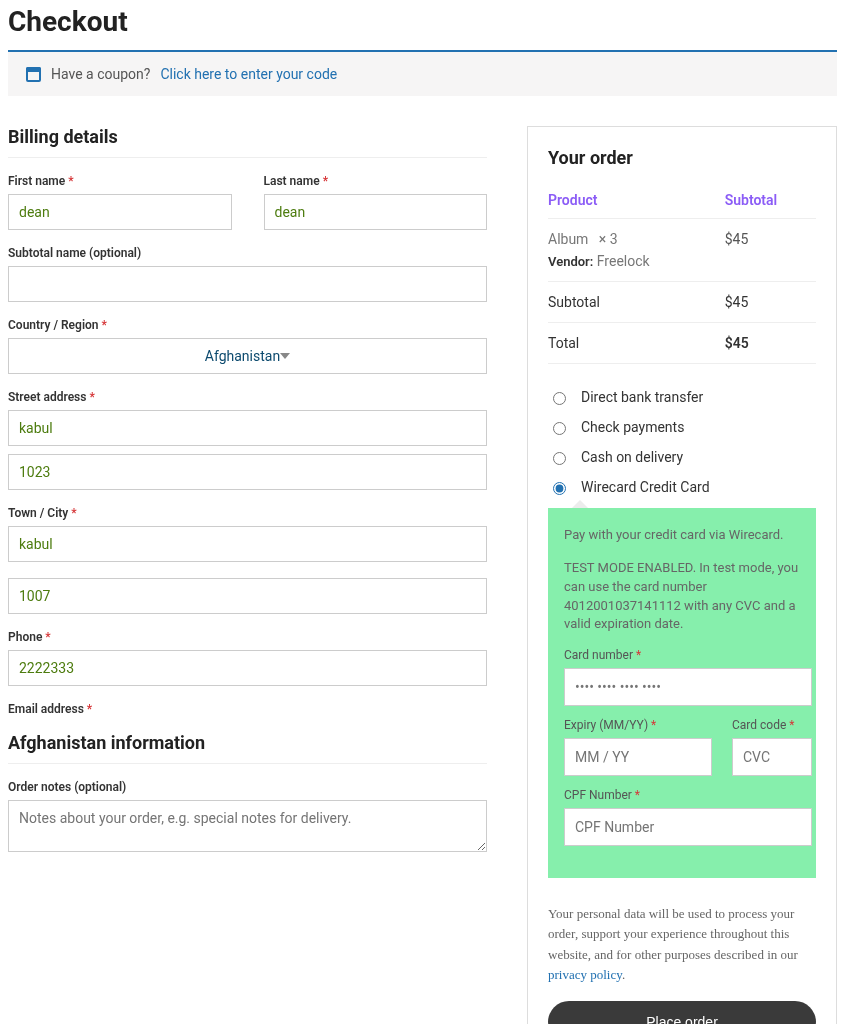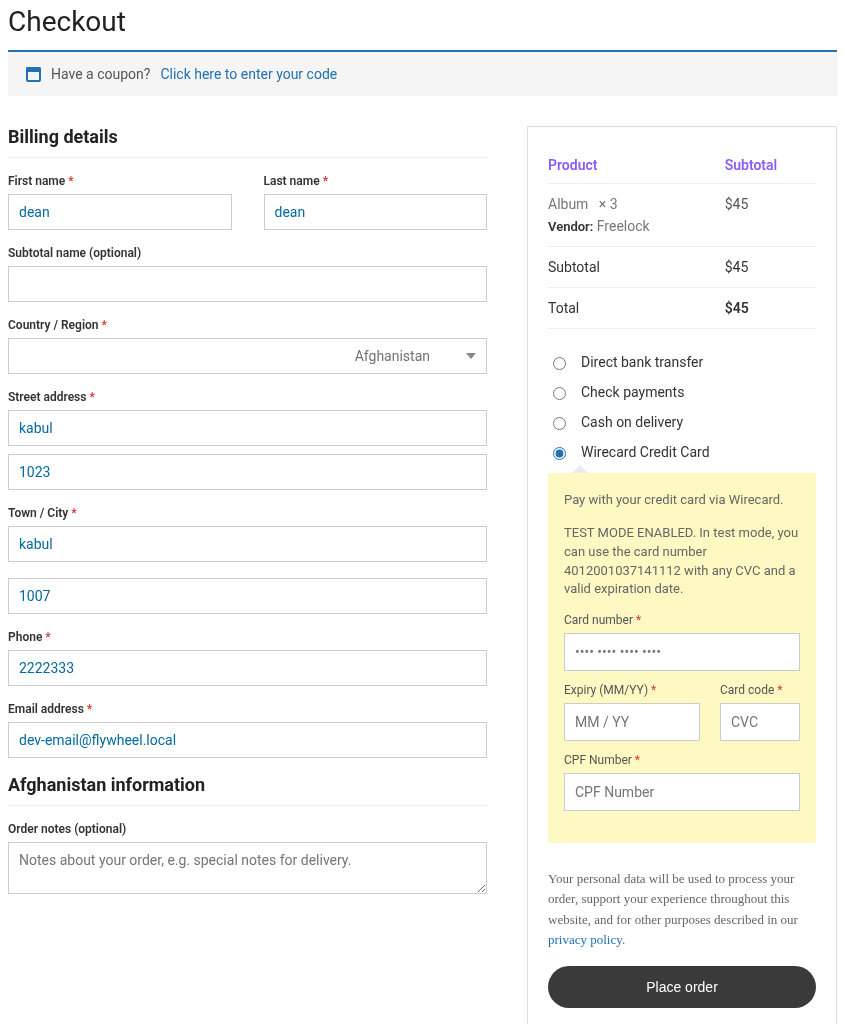--- a/index.html
+++ b/index.html
@@ -6,21 +6,21 @@
   body {
     margin: 0;
     padding: 5px 8px;
     font-family: -apple-system, BlinkMacSystemFont, "Segoe UI", Roboto, Helvetica, Arial, sans-serif;
     color: #333;
     background: #fff;
     width: 845px;
   }
   h1.page-title {
     font-size: 28px;
-    font-weight: 400;
+    font-weight: 700;
     margin: 0 0 12px 0;
     color: #222;
   }
   .coupon-bar {
     background: #f6f5f5;
     border-top: 2px solid #2271b1;
     padding: 14px 18px;
     display: flex;
     align-items: center;
     gap: 10px;
@@ -59,50 +59,50 @@
     color: #333;
     margin-bottom: 6px;
   }
   .req { color: #d63638; }
   input[type=text], input[type=email], textarea, .select {
     width: 100%;
     font-size: 14px;
     padding: 9px 10px;
     border: 1px solid #ccc;
     background: #fff;
-    color: #0369a1;
+    color: #4d7c0f;
     font-family: inherit;
   }
   .filled {
     background: #e6eef8;
     border: 1px solid #55b24d;
   }
   .select {
-    display:flex; justify-content:flex-end; align-items:center;
-    cursor:pointer; color:#737373;gap:36px;
+    display:flex; justify-content:center; align-items:center;
+    cursor:pointer; color:#0c4a6e;
   }
   .caret { width:0;height:0;border-left:5px solid transparent;border-right:5px solid transparent;border-top:6px solid #888;}
   textarea { height: 52px; resize: vertical; }
 
   
   .ot { width:100%; border-collapse: collapse; font-size:14px; }
   .ot th { text-align:left; font-weight:600; padding: 10px 0; border-bottom:1px solid #eee; color:#8b5cf6;}
   .ot td { padding: 12px 0; border-bottom:1px solid #eee; vertical-align: top; color:#555;}
   .ot .prodname { color:#777; }
   .ot .vendlab { font-weight:600; color:#333; font-size:13px;}
   .ot tfoot td, .ot tbody.summary td { color:#333; font-weight:400;}
   .ot .lab { font-weight:600; color:#222;}
 
   ul.paylist { list-style:none; padding:0; margin: 18px 0 6px 0; font-size:14px; color:#333;}
   ul.paylist li { display:flex; align-items:flex-start; gap:12px; padding:7px 0;}
   ul.paylist input { accent-color:#2271b1; }
 
   .paybox {
-    background:#fef9c3;
-    padding: 18px 16px 20px 16px;
+    background:#86efac;
+    padding: 18px 4px 20px 16px;
     font-size: 13px;
     color:#666;
     position:relative;
     margin-top:6px;
   }
   .paybox::before{
     content:""; position:absolute; top:-8px; left:24px;
     width:0;height:0;border-left:8px solid transparent;border-right:8px solid transparent;border-bottom:8px solid #ececec;
   }
   .paybox p { margin:0 0 14px 0; line-height:1.45;}
@@ -182,33 +182,33 @@
       <input type="text" class="filled" value="1007" style="">
     </div>
 
     <div class="field">
       <label class="l"><span>Phone</span> <span class="req">*</span></label>
       <input type="text" class="filled" value="2222333" style="">
     </div>
 
     <div class="field">
       <label class="l"><span>Email address</span> <span class="req">*</span></label>
-      <input type="text" value="dev-email@flywheel.local" style="">
     </div>
 
     <h3 class="section" style="margin-top:4px;">Afghanistan information</h3>
     <div class="section-under"></div>
 
     <div class="field">
       <label class="l">Order notes (optional)</label>
       <textarea placeholder="Notes about your order, e.g. special notes for delivery." style=""></textarea>
     </div>
   </div>
 
   <div class="right">
+    <h3 class="section" style="margin-bottom:14px;">Your order</h3>
 
     <table class="ot">
       <thead>
         <tr>
           <th>Product</th>
           <th>Subtotal</th>
         </tr>
       </thead>
       <tbody>
         <tr>

